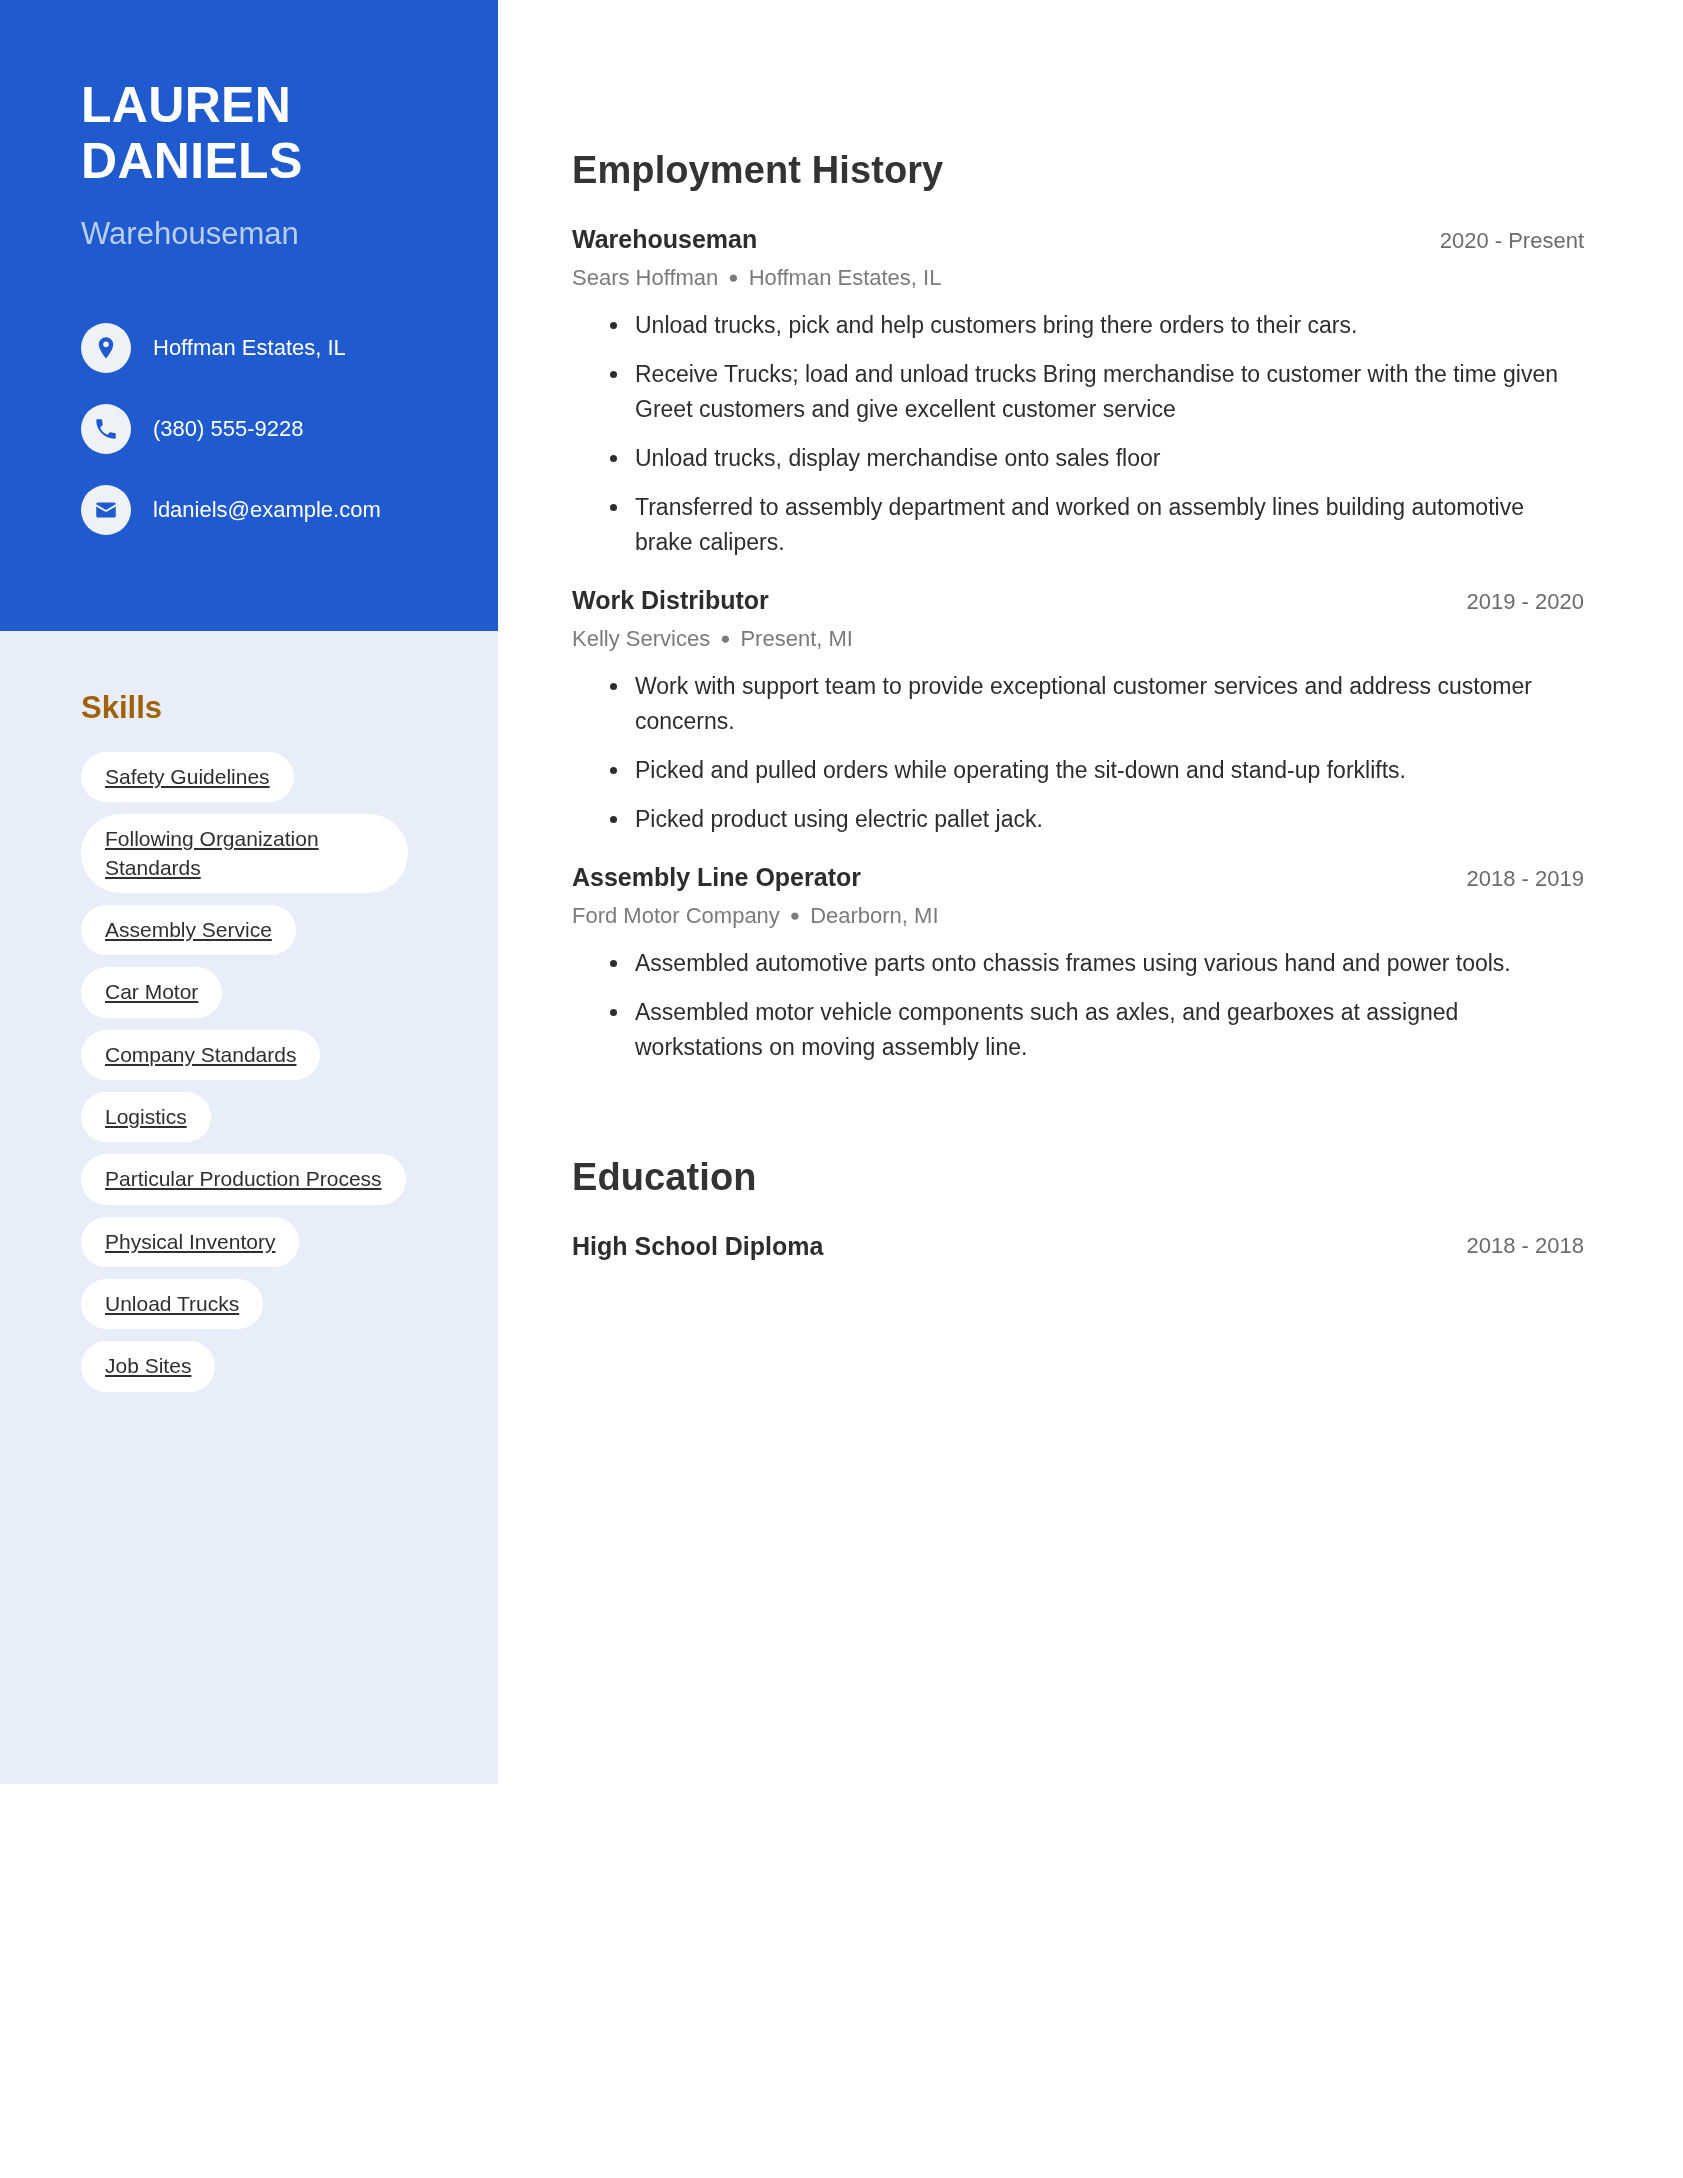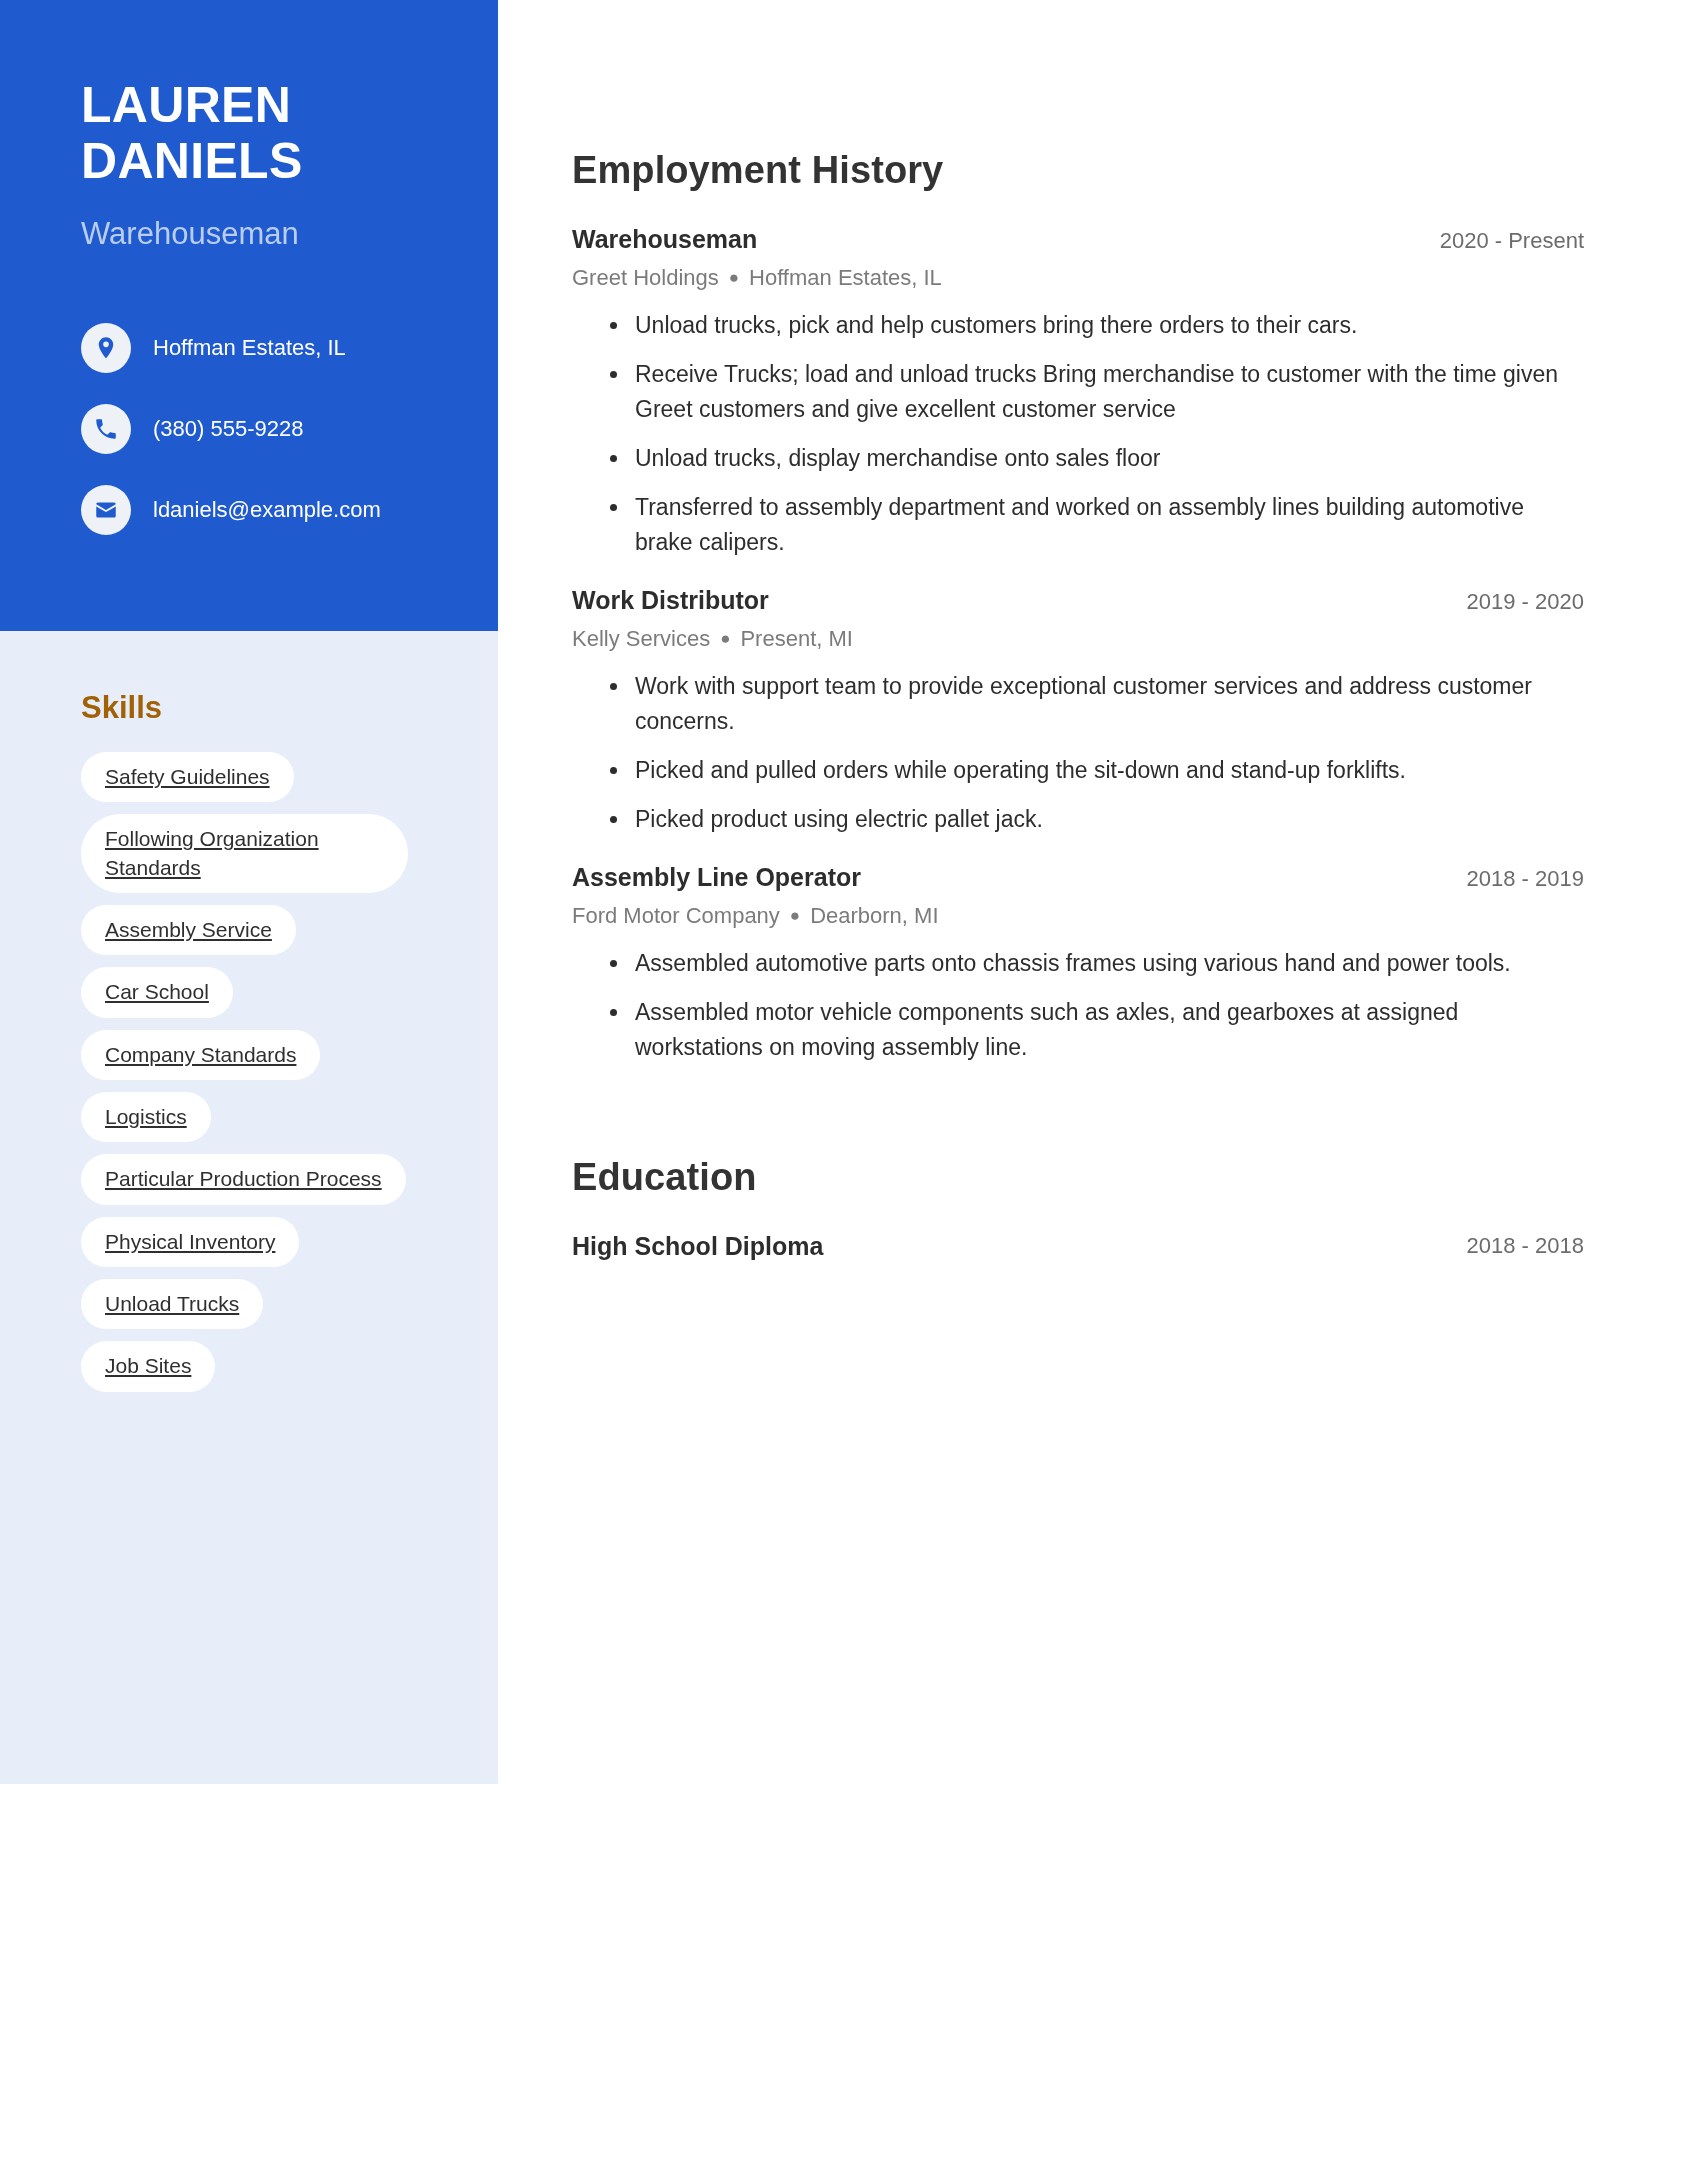--- a/index.html
+++ b/index.html
@@ -235,21 +235,21 @@
 
       </ul>
     </div>
 
     <div class="skills-block">
       <h2 class="skills-heading">Skills</h2>
       <ul class="skill-pill-list">
         <li><span class="skill-pill">Safety Guidelines</span></li>
         <li><span class="skill-pill">Following Organization Standards</span></li>
         <li><span class="skill-pill">Assembly Service</span></li>
-        <li><span class="skill-pill">Car School</span></li>
+        <li><span class="skill-pill">Car Motor</span></li>
         <li><span class="skill-pill">Company Standards</span></li>
         <li><span class="skill-pill">Logistics</span></li>
         <li><span class="skill-pill">Particular Production Process</span></li>
         <li><span class="skill-pill">Physical Inventory</span></li>
         <li><span class="skill-pill">Unload Trucks</span></li>
         <li><span class="skill-pill">Job Sites</span></li>
       </ul>
     </div>
 
   </aside>
@@ -258,21 +258,21 @@
 
     <section>
       <h2 class="section-title">Employment History</h2>
 
       <article class="entry">
         <div class="entry-top">
           <span class="entry-role">Warehouseman</span>
           <span class="entry-date">2020 - Present</span>
         </div>
         <div class="entry-meta">
-          <span>Greet Holdings</span><span class="meta-dot">●</span><span>Hoffman Estates, IL</span>
+          <span>Sears Hoffman</span><span class="meta-dot">●</span><span>Hoffman Estates, IL</span>
         </div>
         <ul class="entry-bullets">
           <li>Unload trucks, pick and help customers bring there orders to their cars.</li>
           <li>Receive Trucks; load and unload trucks Bring merchandise to customer with the time given Greet customers and give excellent customer service</li>
           <li>Unload trucks, display merchandise onto sales floor</li>
           <li>Transferred to assembly department and worked on assembly lines building automotive brake calipers.</li>
         </ul>
       </article>
 
       <article class="entry">

